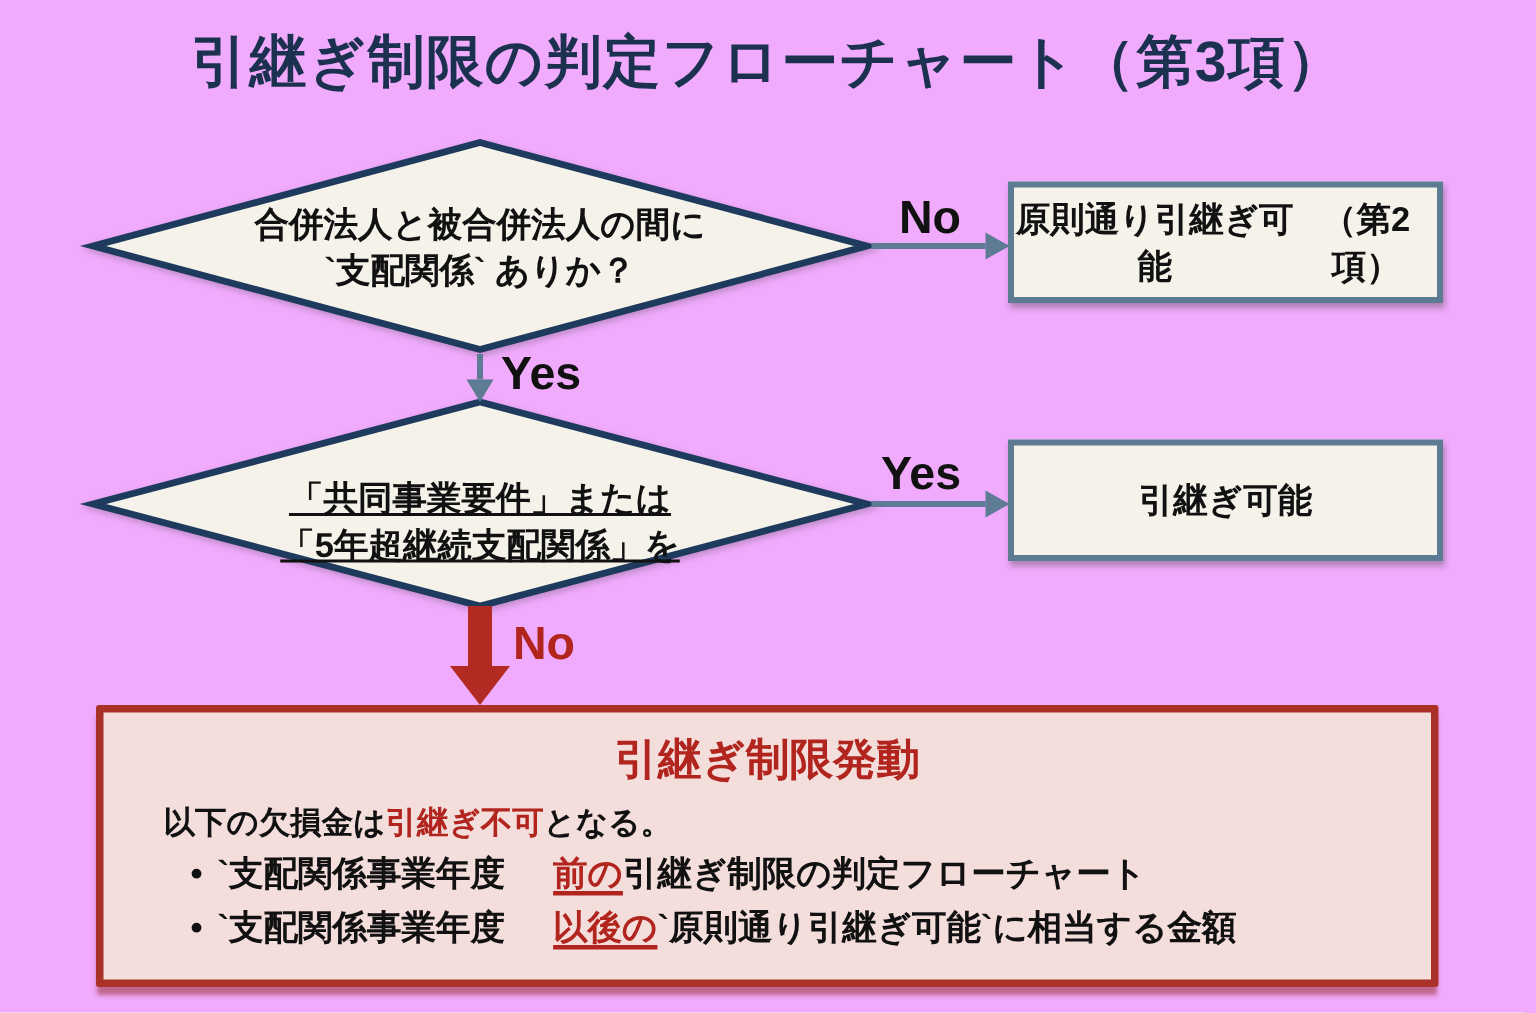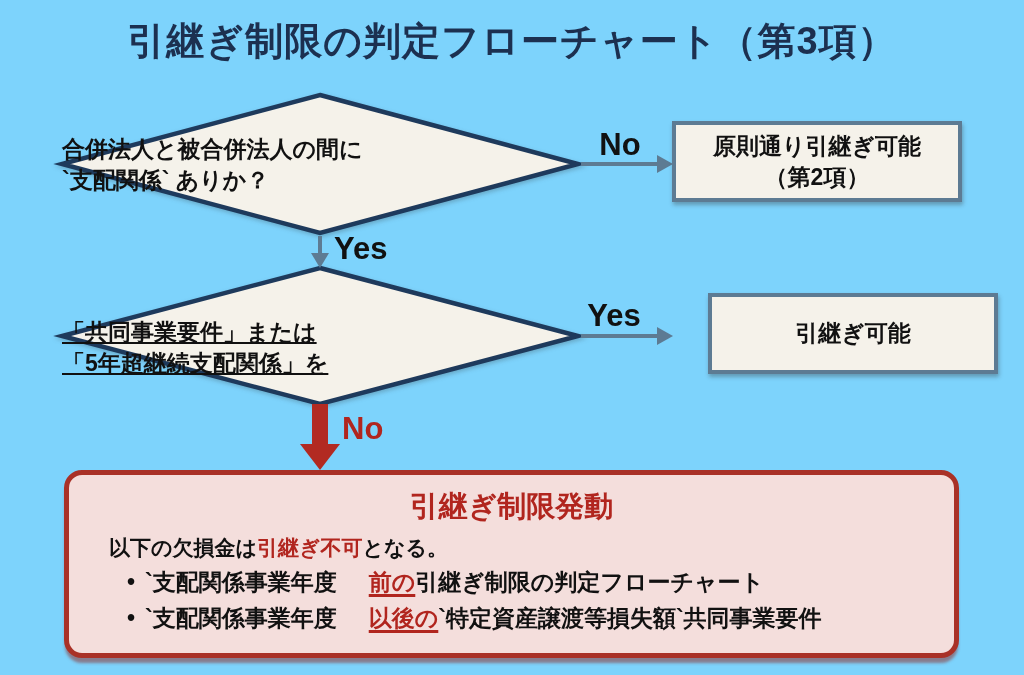--- a/index.html
+++ b/index.html
@@ -2,21 +2,21 @@
 <html><head>
 <meta charset="utf-8">
 <style>
   * { margin: 0; padding: 0; box-sizing: border-box; }
   html, body { background: #f5f2ea; }
   body { font-family: "Liberation Sans", sans-serif; }
   .canvas {
     position: relative;
     width: 1024px;
     height: 675px;
-    background: #7dd3fc;
+    background: #f0abfc;
     overflow: hidden;
   }
   .layer { position: absolute; left: 0; top: 0; }
   .diamond {
     fill: #f5f2ea;
     stroke: #1e3a5c;
     stroke-width: 4.5;
     stroke-linejoin: miter;
     filter: drop-shadow(1px 2px 2px rgba(40,40,40,0.25));
   }
@@ -30,67 +30,67 @@
     text-align: center;
     font-size: 38px;
     font-weight: 800;
     color: #1c3050;
     letter-spacing: 1px;
   }
   .dtext {
     position: absolute;
     display: flex;
     flex-direction: column;
-    align-items: flex-start;
+    align-items: center;
     justify-content: center;
     text-align: center;
     font-weight: bold;
     color: #111;
     font-size: 23px;
     line-height: 31px;
   }
   .dtext1 { left: 62px; top: 97px; width: 516px; height: 136px; }
   .dtext2 { left: 62px; top: 280px; width: 516px; height: 136px; text-decoration: underline; }
   .resultbox {
     position: absolute;
     left: 672px;
     width: 290px;
     height: 81px;
     background: #f5f2ea;
     border: 4px solid #5d7b93;
     box-shadow: 1px 3px 4px rgba(50,50,50,0.35);
     display: flex;
-    flex-direction: column;
+    flex-direction: row;
     align-items: center;
     justify-content: center;
     text-align: center;
     font-weight: bold;
     font-size: 23px;
     line-height: 31px;
     color: #111;
   }
   .box1 { top: 121px; }
-  .box2 { top: 293px; margin-left: 36px; }
+  .box2 { top: 293px; }
   .edge-label {
     position: absolute;
     font-weight: bold;
     font-size: 31px;
     color: #111;
   }
   .lbl-no1  { left: 596px; top: 127px; width: 48px; text-align: center; }
   .lbl-yes1 { left: 334px; top: 231px; }
   .lbl-yes2 { left: 586px; top: 298px; width: 56px; text-align: center; }
   .lbl-no2  { left: 342px; top: 411px; color: #b1251e; }
   .restriction-box {
     position: absolute;
     left: 64px; top: 470px;
     width: 895px; height: 188px;
     background: #f4dedc;
     border: 5px solid #a93127;
-    border-radius: 18px;
+    border-radius: 2px;
     box-shadow: 0 6px 3px -1px rgba(146,35,30,0.5);
   }
   .rbox-title {
     margin-top: 12px;
     text-align: center;
     font-size: 29px;
     font-weight: 800;
     color: #b1251e;
   }
   .rbox-intro {
@@ -166,17 +166,17 @@
 
   <div class="restriction-box">
     <div class="rbox-title">引継ぎ制限発動</div>
     <div class="rbox-intro">
       <span>以下の欠損金は</span><span class="red-text">引継ぎ不可</span><span>となる。</span>
     </div>
     <div class="rbox-bullet">
       <span class="bullet-marker">•</span><span>`支配関係事業年度</span><span class="red-underline">前の</span><span>引継ぎ制限の判定フローチャート</span>
     </div>
     <div class="rbox-bullet">
-      <span class="bullet-marker">•</span><span>`支配関係事業年度</span><span class="red-underline">以後の</span><span>`特定資産譲渡等損失額`共同事業要件</span>
+      <span class="bullet-marker">•</span><span>`支配関係事業年度</span><span class="red-underline">以後の</span><span>`原則通り引継ぎ可能`に相当する金額</span>
     </div>
   </div>
 
 </div>
 
 </body></html>

